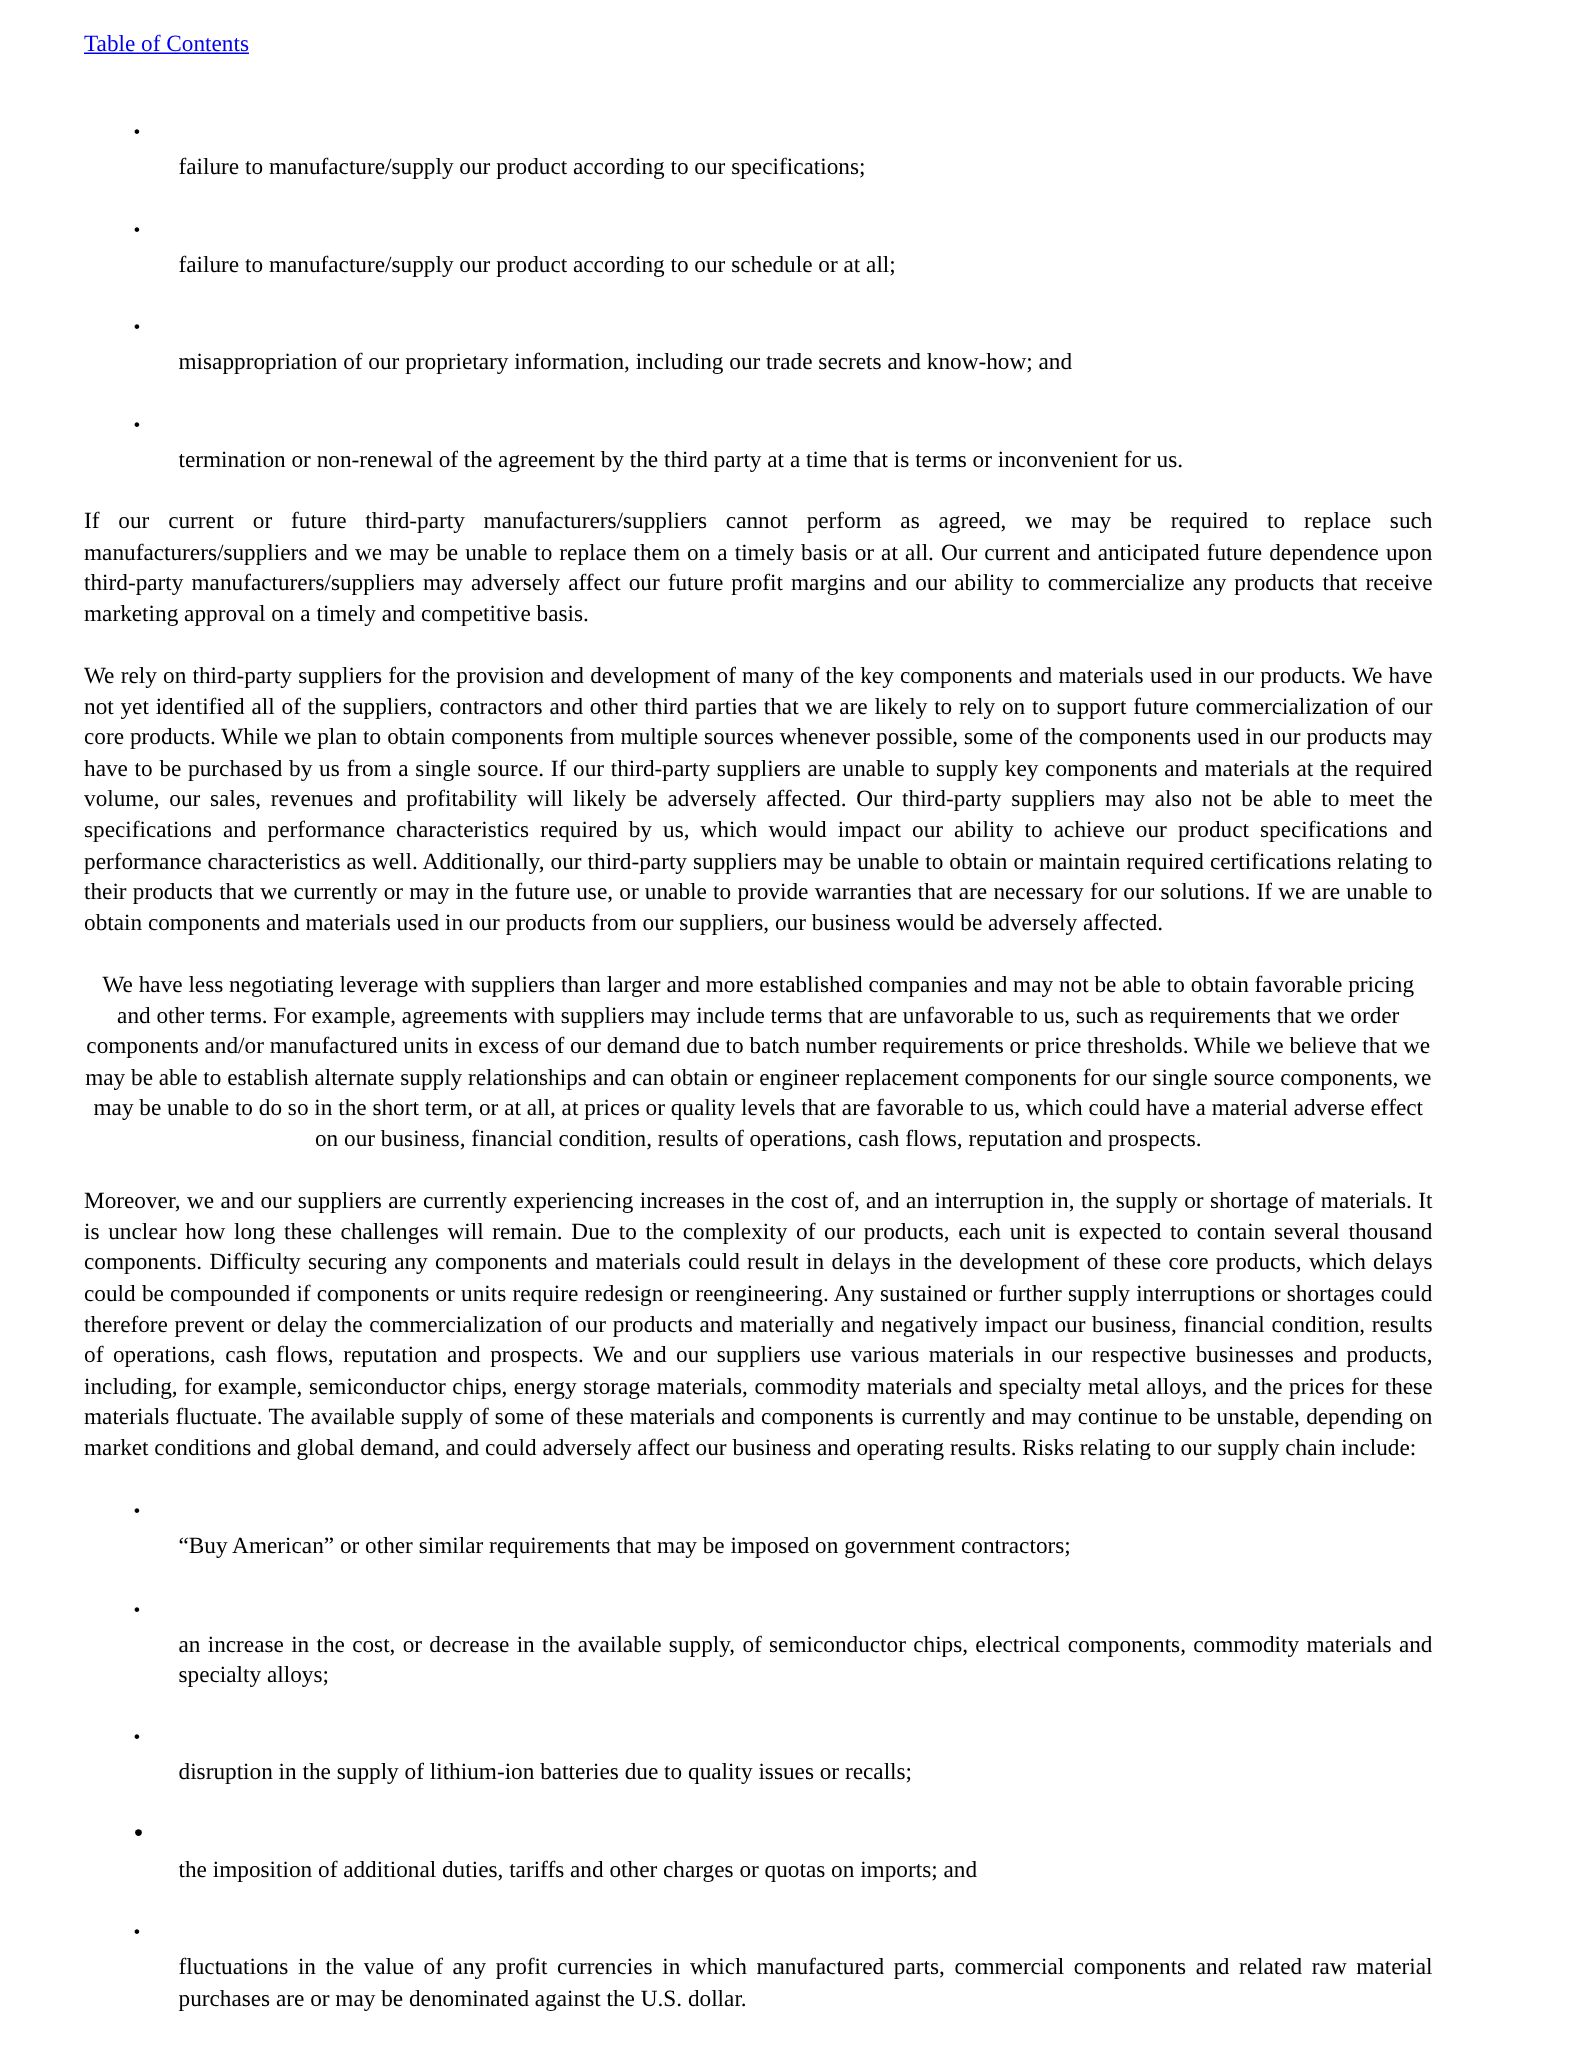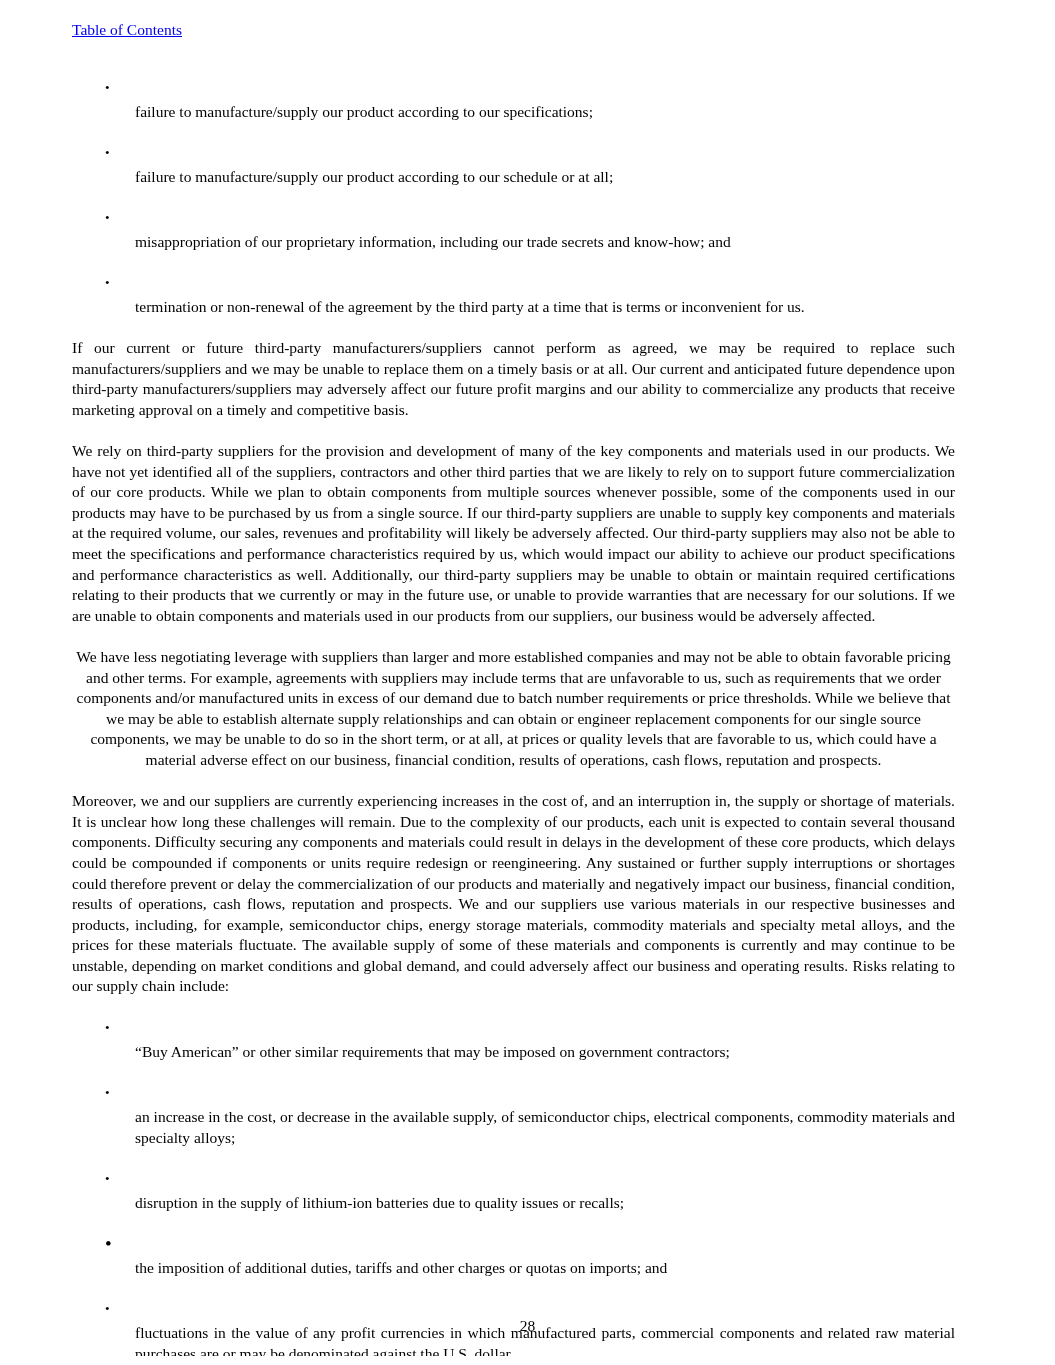--- a/index.html
+++ b/index.html
@@ -7,21 +7,21 @@
     position: relative;
     width: 1055px;
     height: 1356px;
     background: #ffffff;
     font-family: "Liberation Serif", "DejaVu Serif", serif;
     color: #000000;
     font-size: 15.5px;
     line-height: 20.6px;
     overflow: hidden;
     box-sizing: border-box;
-    padding: 20px 100px 0 72px;
+    padding: 20px 100px 0 56px;
   }
   .toc-link {
     color: #0000EE;
     text-decoration: underline;
     cursor: pointer;
   }
   .bullet-list { margin-top: 37px; }
   .bullet-list.bottom { margin-top: 21px; }
   .bullet-item {
     display: flex;
@@ -103,15 +103,14 @@
     <div class="bullet-item">
       <span class="bullet-glyph big">•</span>
       <span class="bullet-text">the imposition of additional duties, tariffs and other charges or quotas on imports; and</span>
     </div>
     <div class="bullet-item">
       <span class="bullet-glyph">•</span>
       <span class="bullet-text justified">fluctuations in the value of any profit currencies in which manufactured parts, commercial components and related raw material purchases are or may be denominated against the U.S. dollar.</span>
     </div>
   </div>
 
-  <div class="page-number">28</div>
 
 </div>
 
 </body></html>

